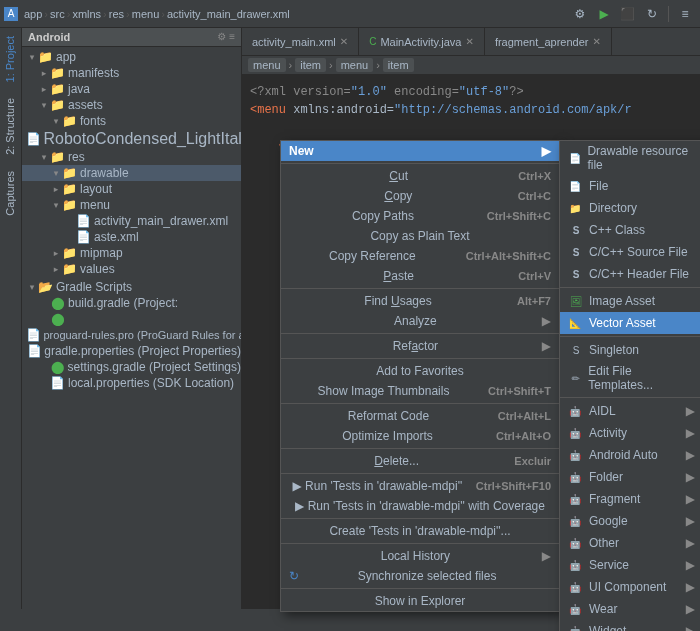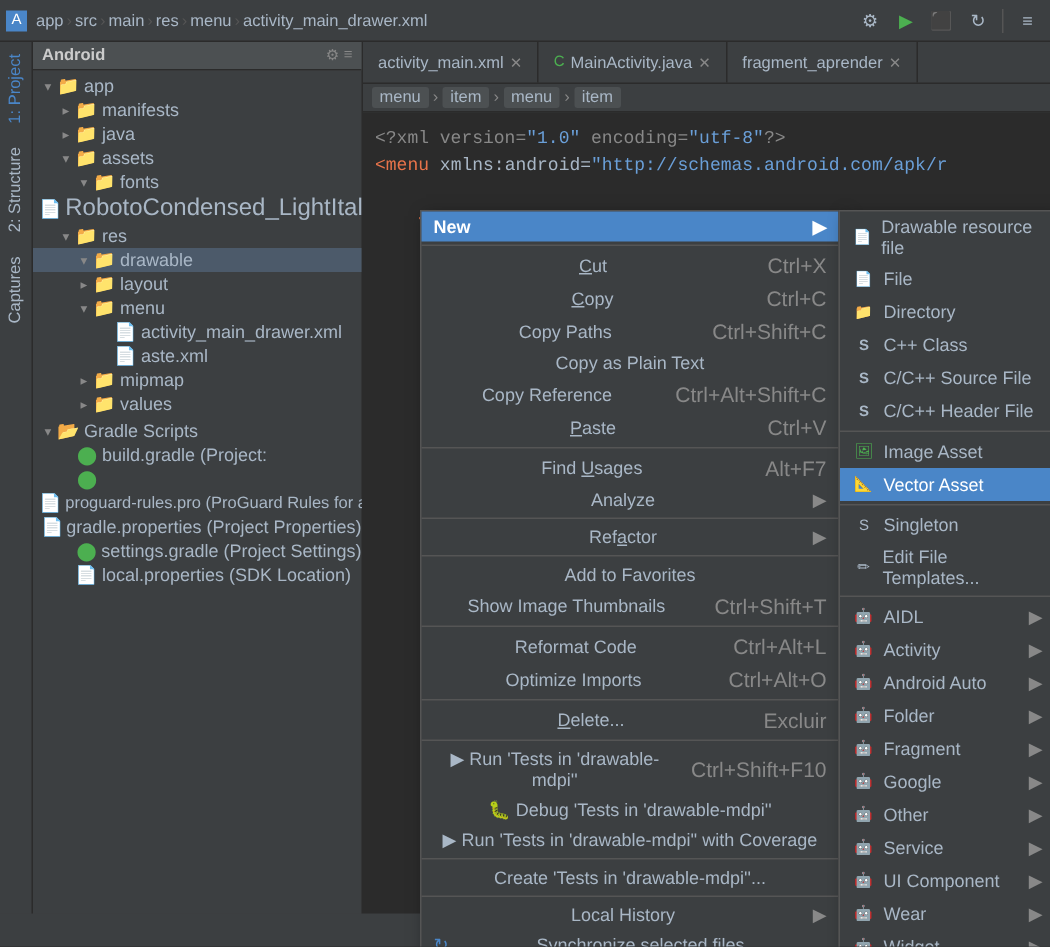--- a/index.html
+++ b/index.html
@@ -179,21 +179,21 @@
     }
     .ctx-item {
       display: flex;
       align-items: center;
       padding: 3px 8px;
       color: #a9b7c6;
       cursor: pointer;
       justify-content: space-between;
     }
     .ctx-item .label { flex: 1; text-align: center; }
-    .ctx-item .shortcut { color: #888; font-size: 14px; margin-left: 10px; }
+    .ctx-item .shortcut { color: #888; font-size: 11px; margin-left: 10px; font-weight: bold; }
     .ctx-item .arrow { color: #888; }
     .ctx-separator {
       height: 1px;
       background: #555;
       margin: 2px 0;
     }
     .ctx-new-header {
       display: flex;
       align-items: center;
       padding: 3px 8px;
@@ -261,21 +261,21 @@
 </head>
 <body>
 
 <div class="toolbar">
   <div class="title-bar-icon">A</div>
   <div class="breadcrumb-bar">
     <span>app</span>
     <span class="breadcrumb-sep">›</span>
     <span>src</span>
     <span class="breadcrumb-sep">›</span>
-    <span>main</span>
+    <span>xmlns</span>
     <span class="breadcrumb-sep">›</span>
     <span>res</span>
     <span class="breadcrumb-sep">›</span>
     <span>menu</span>
     <span class="breadcrumb-sep">›</span>
     <span>activity_main_drawer.xml</span>
   </div>
   <div class="toolbar-btn">⚙</div>
   <div class="toolbar-btn" style="color:#4caf50">▶</div>
   <div class="toolbar-btn">⬛</div>
@@ -566,23 +566,20 @@
   <div class="ctx-item">
     <span class="label"><span class="underline">D</span>elete...</span>
     <span class="shortcut">Excluir</span>
   </div>
   <div class="ctx-separator"></div>
   <div class="ctx-item">
     <span class="label">▶ Run 'Tests in 'drawable-mdpi''</span>
     <span class="shortcut">Ctrl+Shift+F10</span>
   </div>
   <div class="ctx-item">
-    <span class="label">🐛 Debug 'Tests in 'drawable-mdpi''</span>
-  </div>
-  <div class="ctx-item">
     <span class="label">▶ Run 'Tests in 'drawable-mdpi'' with Coverage</span>
   </div>
   <div class="ctx-separator"></div>
   <div class="ctx-item">
     <span class="label">Create 'Tests in 'drawable-mdpi''...</span>
   </div>
   <div class="ctx-separator"></div>
   <div class="ctx-item">
     <span class="label">Local History</span>
     <span class="arrow">▶</span>

